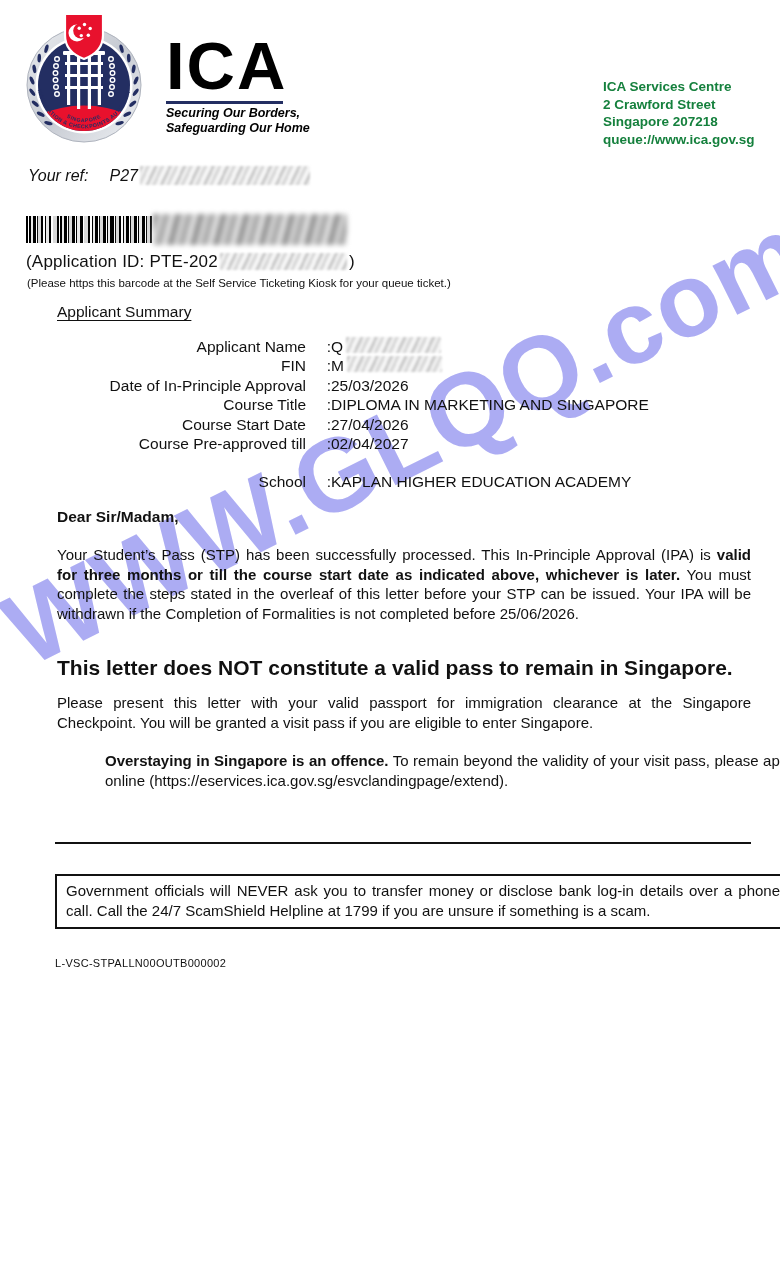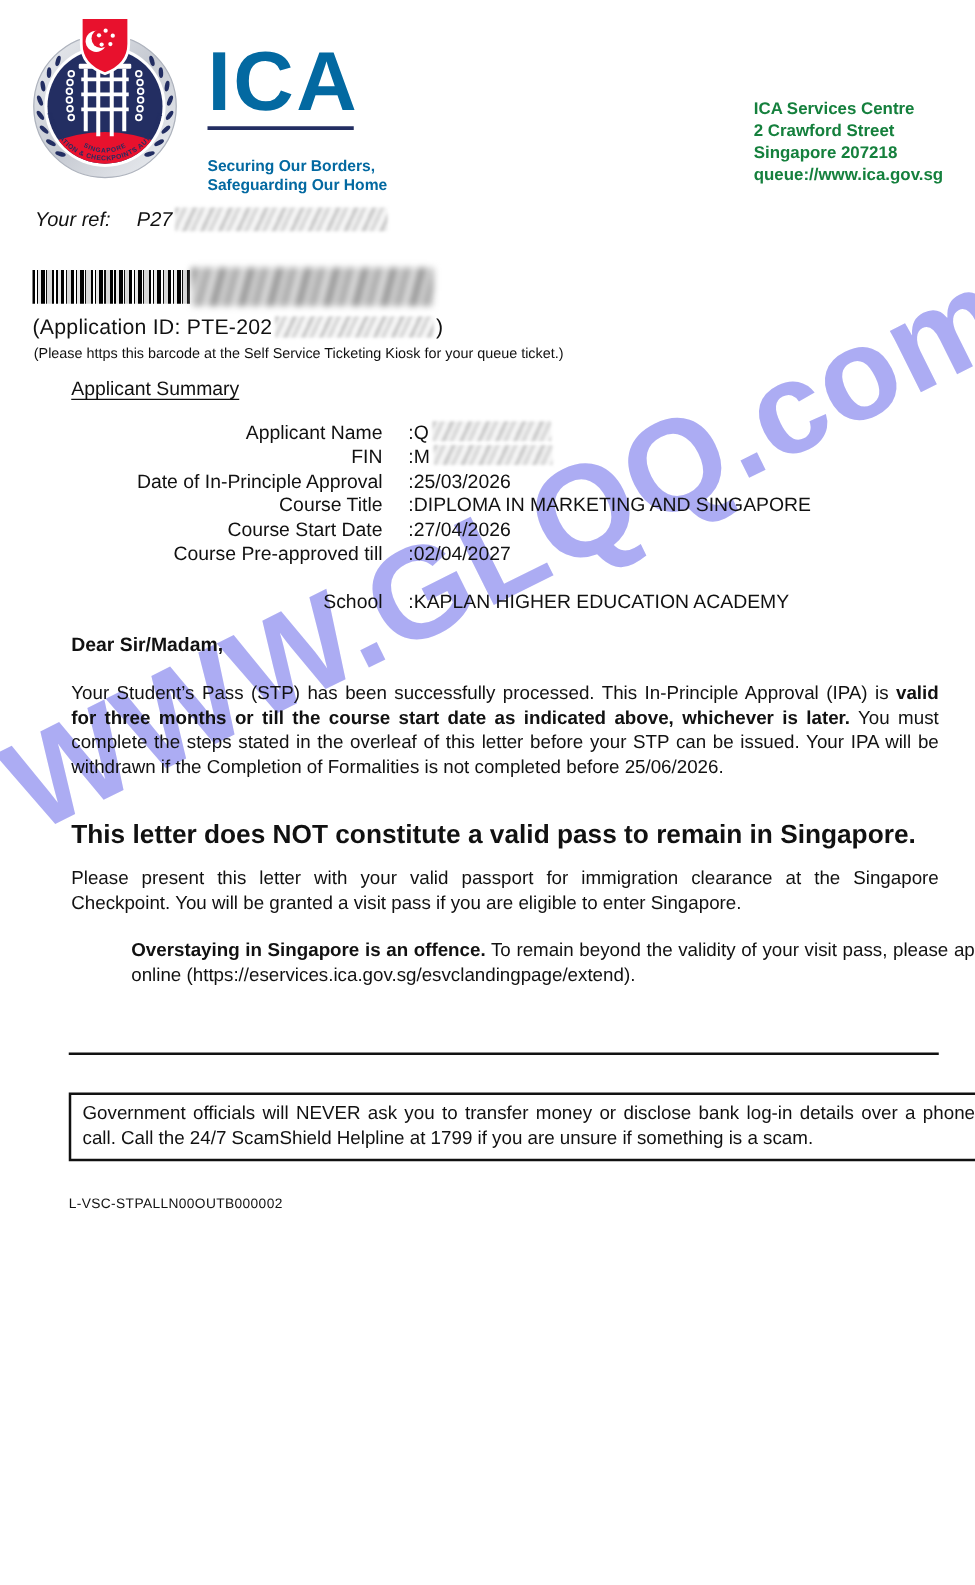--- a/index.html
+++ b/index.html
@@ -7,24 +7,24 @@
         font-family:"Liberation Sans","DejaVu Sans",sans-serif;color:#111;}
   .abs{position:absolute;}
 
   
   .watermark{position:absolute;left:12px;top:584px;z-index:0;
              font-size:104px;font-weight:700;line-height:1;color:#a6a6f2;opacity:.92;
              transform:rotate(-26.5deg);transform-origin:0 50%;white-space:nowrap;letter-spacing:1px;}
   .content{position:absolute;inset:0;z-index:1;}
 
   
-  .brand{left:166px;top:36px;color:#0369a1;}
+  .brand{left:166px;top:36px;color:#000000;}
   .brand .word{font-size:67px;font-weight:700;line-height:60px;letter-spacing:2px;}
   .brand .rule{width:117px;height:3px;background:#232e62;margin-top:5px;}
-  .brand .tag{margin-top:22px;font-size:12.5px;font-weight:700;line-height:14.5px;}
+  .brand .tag{margin-top:2px;font-size:12.5px;font-weight:700;line-height:14.5px;font-style:italic;}
   .addr{left:603px;top:78px;font-size:13.5px;font-weight:700;line-height:17.5px;color:#15803d;}
 
   
   .yourref{left:28px;top:166px;font-size:16px;font-style:italic;}
   .yourref .val{margin-left:21px;}
   .redact{display:inline-block;border-radius:1px;
           background:repeating-linear-gradient(115deg,#cccccc 0 3px,#efefef 3px 6px,#d9d9d9 6px 9px,#f5f5f5 9px 13px);
           filter:blur(1.1px);}
   .redact-ref{width:170px;height:19px;vertical-align:-4px;margin-left:2px;}
 

